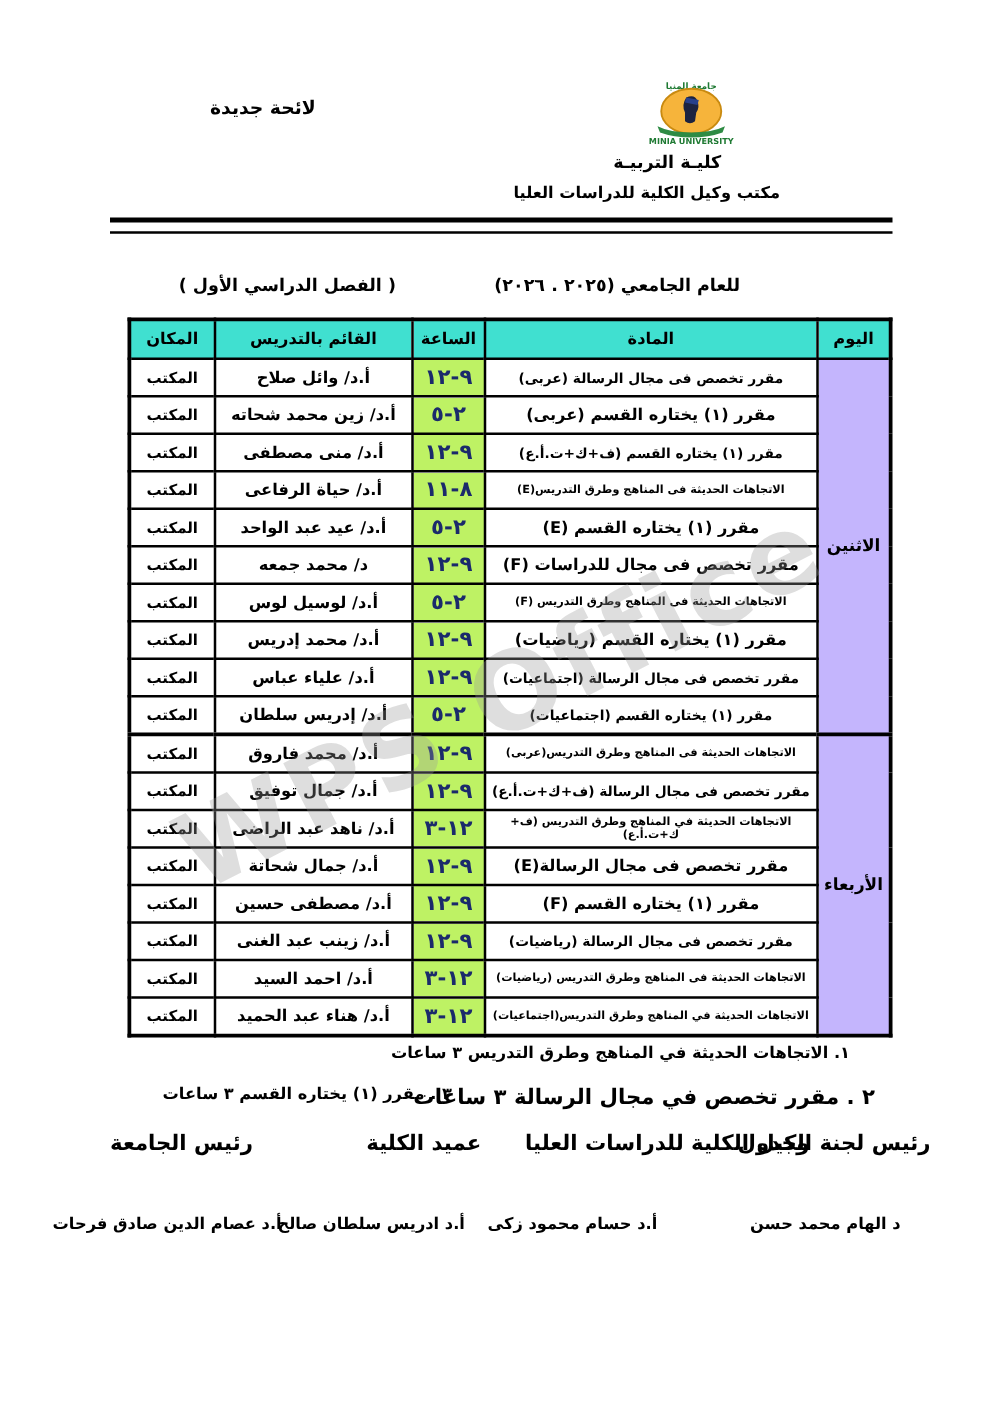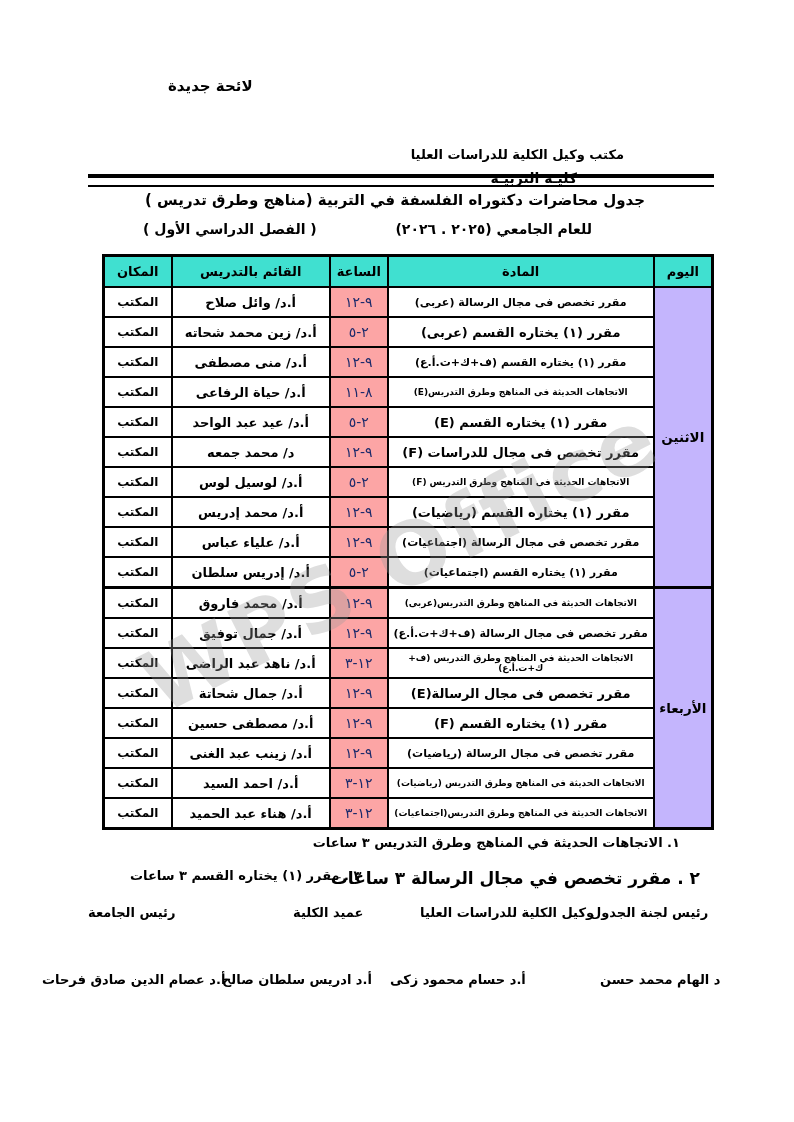--- a/index.html
+++ b/index.html
@@ -10,21 +10,21 @@
     font-family:"DejaVu Sans", sans-serif;
     color:#000;
     overflow:hidden;
     direction:rtl;
   }
   .abs{position:absolute;}
 
   
   .regulation-note{left:168px;top:77px;font-size:15px;font-weight:bold;}
   .logo{left:508px;top:63px;width:90px;height:56px;}
-  .faculty{right:217px;top:122px;font-size:14px;font-weight:bold;margin-top:48px;}
+  .faculty{right:217px;top:122px;font-size:14px;font-weight:bold;}
   .office{right:170px;top:147px;font-size:13px;font-weight:bold;}
   .dbl-rule{left:88px;top:174px;width:626px;height:7px;border-top:4px solid #000;border-bottom:2px solid #000;}
   .doc-title{left:95px;top:191px;width:600px;text-align:center;font-size:15px;font-weight:bold;}
   .year{right:202px;top:221px;font-size:14px;font-weight:bold;margin-left:13px;}
   .semester{left:143px;top:221px;font-size:14px;font-weight:bold;}
 
   
   .watermark{
     left:120px;top:420px;width:560px;height:280px;
     display:flex;align-items:center;justify-content:center;
@@ -57,51 +57,60 @@
     height:29px;
     font-size:13px;
   }
   table.sched td{height:28px;}
   td.day-cell{font-size:13.5px;font-weight:bold;background:#c4b5fd;border-width:3px 3px 3px 3px;}
   td.subject{font-weight:bold;}
   td.subject.lg{font-size:13px;margin-top:32px;}
   td.subject.md{font-size:11px;}
   td.subject.sm{font-size:9px;}
   td.hour{
-    background:#fca5a5;
-    font-weight:normal;font-size:14px;
+    background:#bef264;
+    font-weight:bold;font-size:17px;
     color:#1b2a6b;
   }
   td.instructor{font-weight:bold;font-size:13px;}
   td.place{font-weight:bold;font-size:12px;}
   tr.day-sep td{border-top:3px solid #000;}
 
   
   .reg-title{right:121px;top:802px;font-size:12.5px;font-weight:bold;}
   .item1{right:114px;top:835px;font-size:13px;font-weight:bold;}
   .item2{right:94px;top:868px;font-size:17px;font-weight:bold;}
   .item3{left:130px;top:868px;font-size:13px;font-weight:bold;}
-  .sig{top:905px;font-size:13px;font-weight:bold;white-space:nowrap;}
+  .sig{top:905px;font-size:17px;font-weight:bold;white-space:nowrap;}
   .sig-1{left:590px;} .sig-2{left:420px;} .sig-3{left:293px;} .sig-4{left:88px;}
   .nm{top:972px;font-size:13px;font-weight:bold;white-space:nowrap;}
   .nm-1{left:600px;} .nm-2{left:390px;} .nm-3{left:222px;} .nm-4{left:42px;}
 </style>
 </head>
 <body>
 
 <div class="page">
 
   <div class="abs regulation-note">لائحة جديدة</div>
 
+  <div class="abs logo">
+    <svg width="90" height="56" viewBox="0 0 90 56" xmlns="http://www.w3.org/2000/svg">
+      <text x="45" y="8" text-anchor="middle" font-size="7" fill="#1f7a33" font-weight="bold">جامعة المنيا</text>
+      <ellipse cx="45" cy="26" rx="24" ry="18" fill="#F6B43B" stroke="#c98a10" stroke-width="1.5"></ellipse>
+      <path d="M41 15 q7 -3 9 3 q2 5 -1 9 l-1 7 q-4 3 -8 0 l0 -7 q-3 -6 1 -12 z" fill="#1c2340"></path>
+      <path d="M41 15 l10 2 l-1 4 l-10 -2 z" fill="#27408b"></path>
+      <path d="M18 38 q10 5 27 5 q17 0 27 -5 l-2 5 q-11 4 -25 4 q-14 0 -25 -4 z" fill="#2e8b44"></path>
+      <text x="45" y="52" text-anchor="middle" font-size="6.5" fill="#1f7a33" font-weight="bold" font-family="DejaVu Sans, sans-serif">MINIA UNIVERSITY</text>
+    </svg>
+  </div>
 
   <div class="abs faculty">كليـة التربيـة</div>
   <div class="abs office">مكتب وكيل الكلية للدراسات العليا</div>
   <div class="abs dbl-rule"></div>
 
-  <div class="abs doc-title">جدول محاضرات دكتوراه الفلسفة في التربية (مناهج وطرق تدريس )</div>
   <div class="abs year">للعام الجامعي (٢٠٢٥ . ٢٠٢٦)</div>
   <div class="abs semester">( الفصل الدراسي الأول )</div>
 
   <table class="sched">
     <colgroup>
       <col style="width:58px">
         <col style="width:262px">
         <col style="width:57px">
         <col style="width:156px">
         <col style="width:67px">

